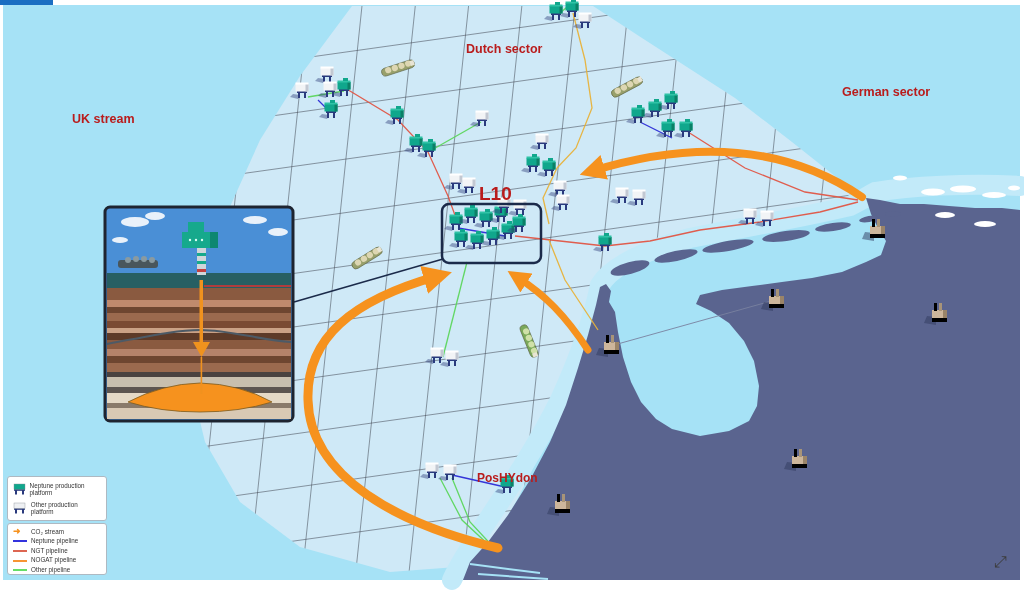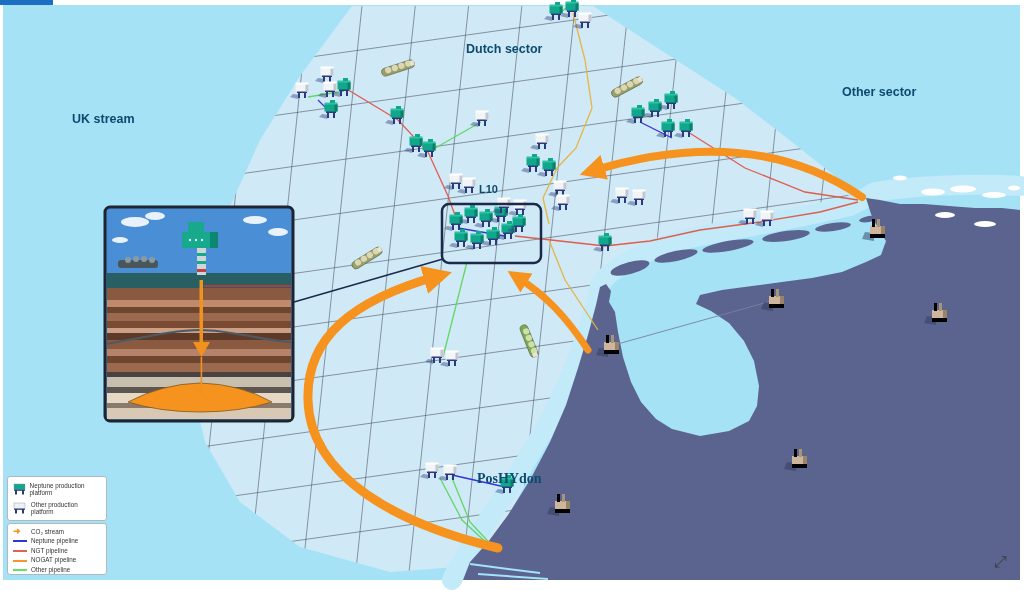--- a/index.html
+++ b/index.html
@@ -1,21 +1,21 @@
 <!DOCTYPE html>
 <html><head>
 <meta charset="utf-8">
 <style>
   html,body{margin:0;padding:0;background:#ffffff;}
   #stage{position:relative;width:1024px;height:591px;background:#ffffff;overflow:hidden;
          font-family:"Liberation Sans",sans-serif;}
   #map-svg{position:absolute;left:0;top:0;}
-  .map-label{position:absolute;font-weight:700;color:#0c4a6e;font-size:12.5px;white-space:nowrap;}
-  #lbl-l10{font-size:11px;}
-  #lbl-poshydon{font-size:14px;font-family:Liberation Serif, serif;}
+  .map-label{position:absolute;font-weight:700;color:#b91c1c;font-size:12.5px;white-space:nowrap;}
+  #lbl-l10{font-size:19px;}
+  #lbl-poshydon{font-size:12px;}
   #top-bar{position:absolute;left:0;top:0;width:53px;height:5px;background:#1b6ec2;}
   .legend-box{position:absolute;left:7px;background:#ffffff;border:1px solid #aeb9c2;border-radius:3px;
               padding:3px 5px;width:100px;box-sizing:border-box;}
   #legend-platforms{top:476px;height:45px;}
   #legend-lines{top:523px;height:52px;}
   .lg-row{display:flex;align-items:center;gap:4px;height:19px;}
   .lg-row-s{display:flex;align-items:center;gap:4px;height:9.6px;}
   .lg-label{font-size:6.3px;color:#333;line-height:1;}
   .line-swatch{display:inline-block;width:14px;height:2px;flex:0 0 14px;}
   .arrow-swatch{font-size:9px;font-weight:700;line-height:1;width:14px;flex:0 0 14px;text-align:left;}
@@ -708,21 +708,21 @@
           <circle cx="196" cy="240" r="1.2" fill="#d8fff4"></circle>
         <circle cx="202" cy="240" r="1.2" fill="#d8fff4"></circle>
       </g>
     </g>
   </svg>
 
   <div id="top-bar"></div>
 
   <div class="map-label" id="lbl-uk" style="left:72px;top:112px">UK stream</div>
   <div class="map-label" id="lbl-dutch" style="left:466px;top:42px">Dutch sector</div>
-  <div class="map-label" id="lbl-german" style="left:842px;top:85px">Other sector</div>
+  <div class="map-label" id="lbl-german" style="left:842px;top:85px">German sector</div>
   <div class="map-label" id="lbl-l10" style="left:479px;top:183px">L10</div>
   <div class="map-label" id="lbl-poshydon" style="left:477px;top:471px">PosHYdon</div>
 
   <div class="legend-box" id="legend-platforms">
       <div class="lg-row">
         <svg width="14" height="13">
           <rect x="2" y="7" width="2" height="4.5" fill="#2a3a7d"></rect>
           <rect x="9" y="7" width="2" height="4.5" fill="#2a3a7d"></rect>
           <rect x="1" y="6" width="11" height="1.8" fill="#2a3a7d"></rect>
           <rect x="1" y="1" width="11" height="5.5" fill="#10a78c" stroke="#8a9098" stroke-width="0.4"></rect>

